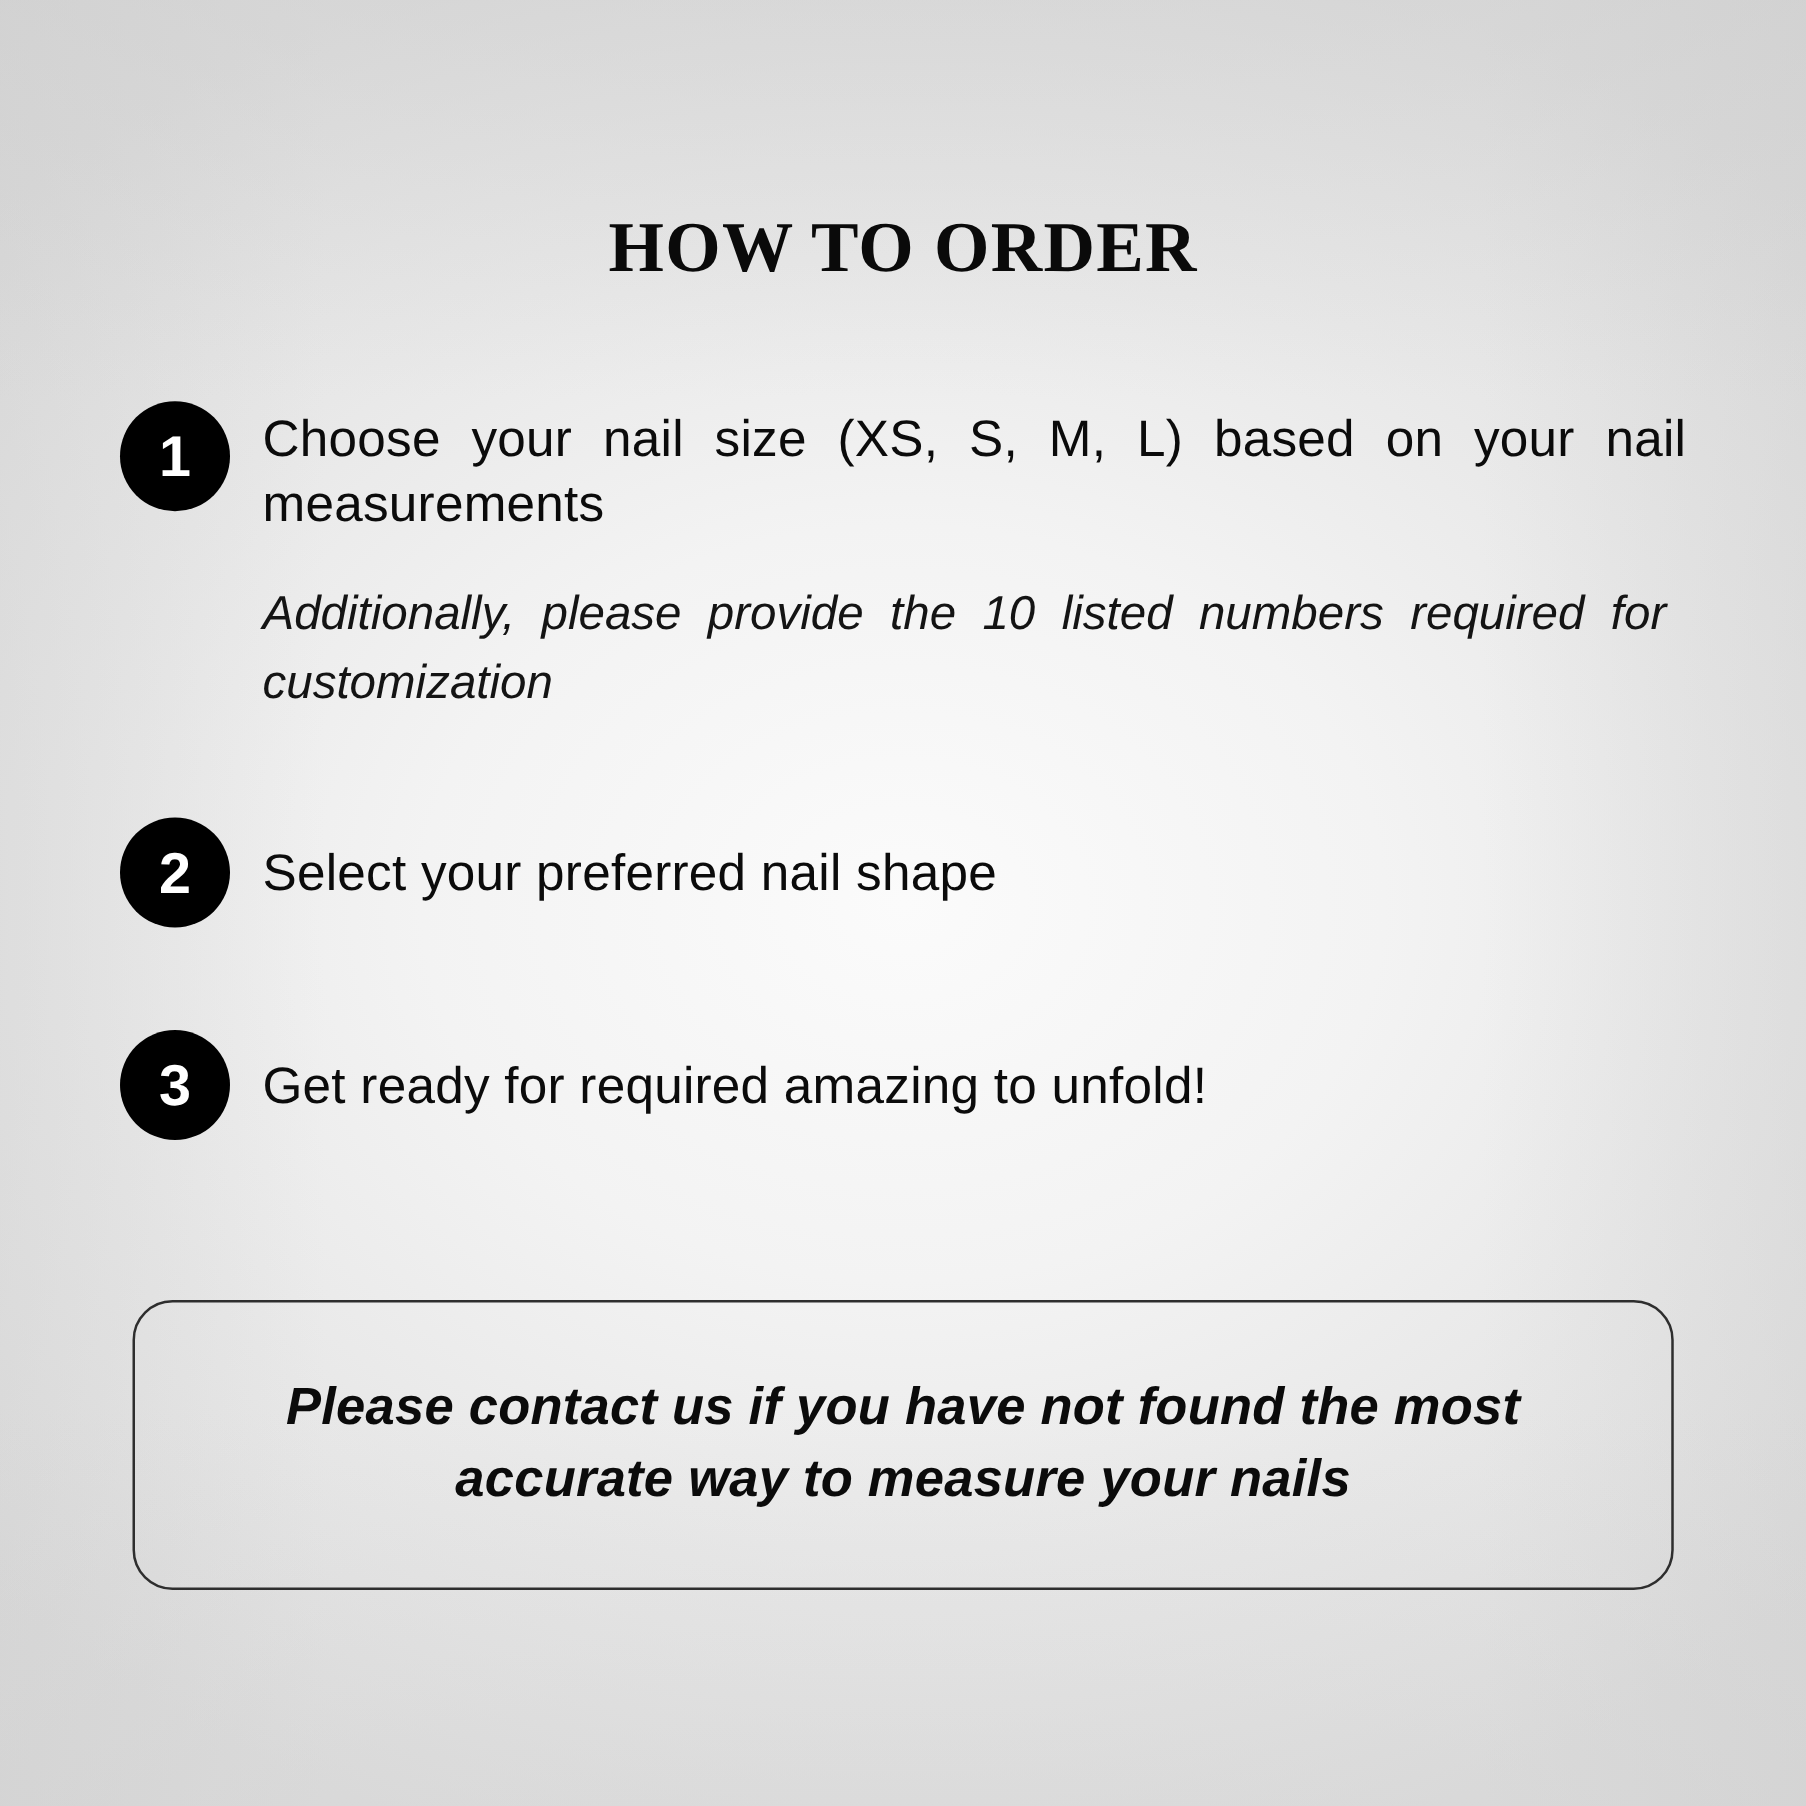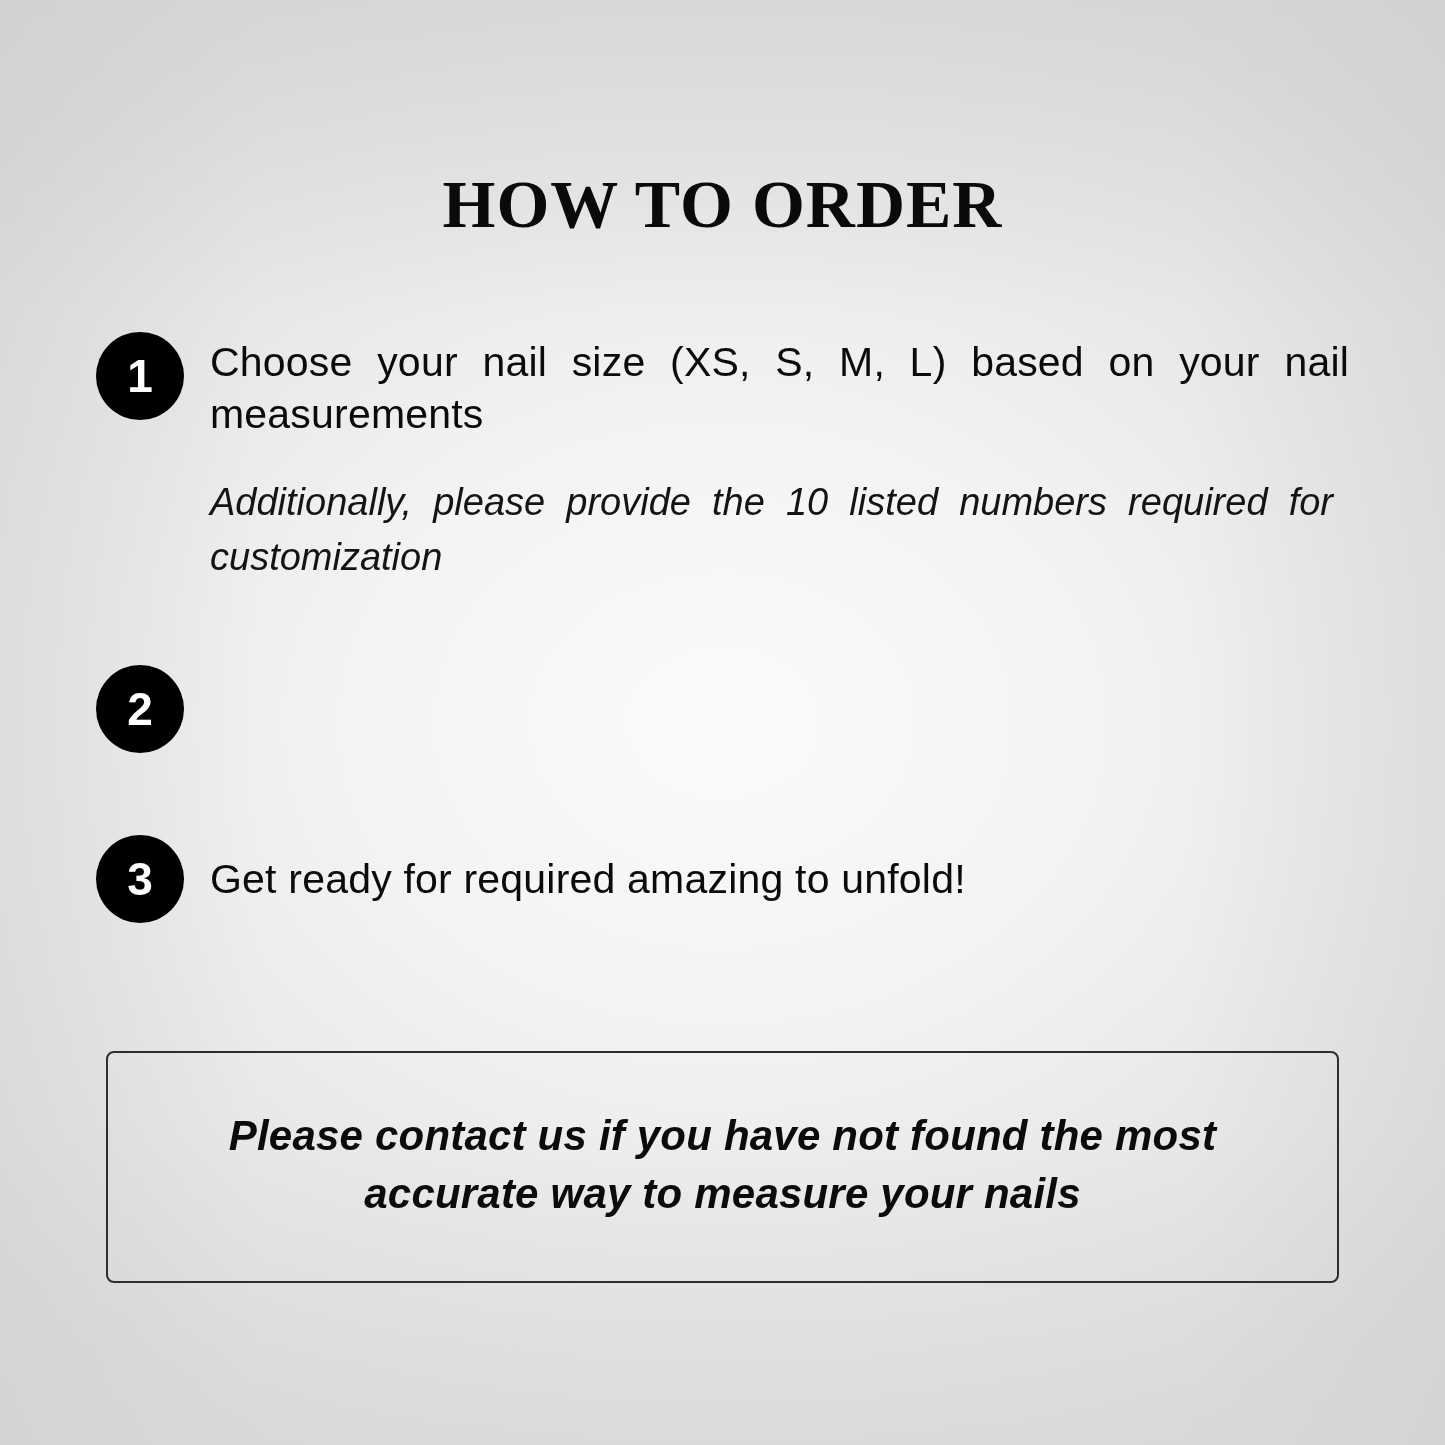--- a/index.html
+++ b/index.html
@@ -30,21 +30,21 @@
       linear-gradient(90deg, rgba(200,200,200,0.30) 0%, rgba(255,255,255,0) 18%, rgba(255,255,255,0) 82%, rgba(200,200,200,0.30) 100%);
   }
   .content {
     position: relative;
     z-index: 2;
     padding: 0 96px;
   }
   .title {
     font-family: "Liberation Serif", serif;
     font-weight: 700;
-    font-size: 68px;
+    font-size: 57px;
     letter-spacing: 1px;
     color: #0a0a0a;
     text-align: center;
     margin: 0;
     padding-top: 170px;
     line-height: 1;
   }
   .steps {
     margin-top: 92px;
   }
@@ -98,21 +98,21 @@
   .step-3 {
     margin-top: 80px;
   }
   .step-2 .step-text,
   .step-3 .step-text {
     padding-top: 14px;
   }
   .callout {
     margin: 128px 10px 0 10px;
     border: 2px solid #2e2e2e;
-    border-radius: 8px;
+    border-radius: 32px;
     padding: 54px 56px 58px 56px;
   }
   .callout-text {
     margin: 0;
     font-size: 42px;
     font-weight: 700;
     font-style: italic;
     color: #0b0b0b;
     text-align: center;
     line-height: 1.38;
@@ -132,20 +132,23 @@
       <div class="step step-1">
         <div class="badge">1</div>
         <div class="step-body">
           <p class="step-text">Choose your nail size (XS, S, M, L) based on your nail measurements</p>
           <p class="step-note">Additionally, please provide  the 10 listed numbers required for customization</p>
         </div>
       </div>
 
       <div class="step step-2">
         <div class="badge">2</div>
+        <div class="step-body">
+          <p class="step-text">Select your preferred nail shape</p>
+        </div>
       </div>
 
       <div class="step step-3">
         <div class="badge">3</div>
         <div class="step-body">
           <p class="step-text">Get ready for required amazing to unfold!</p>
         </div>
       </div>
 
     </div>

